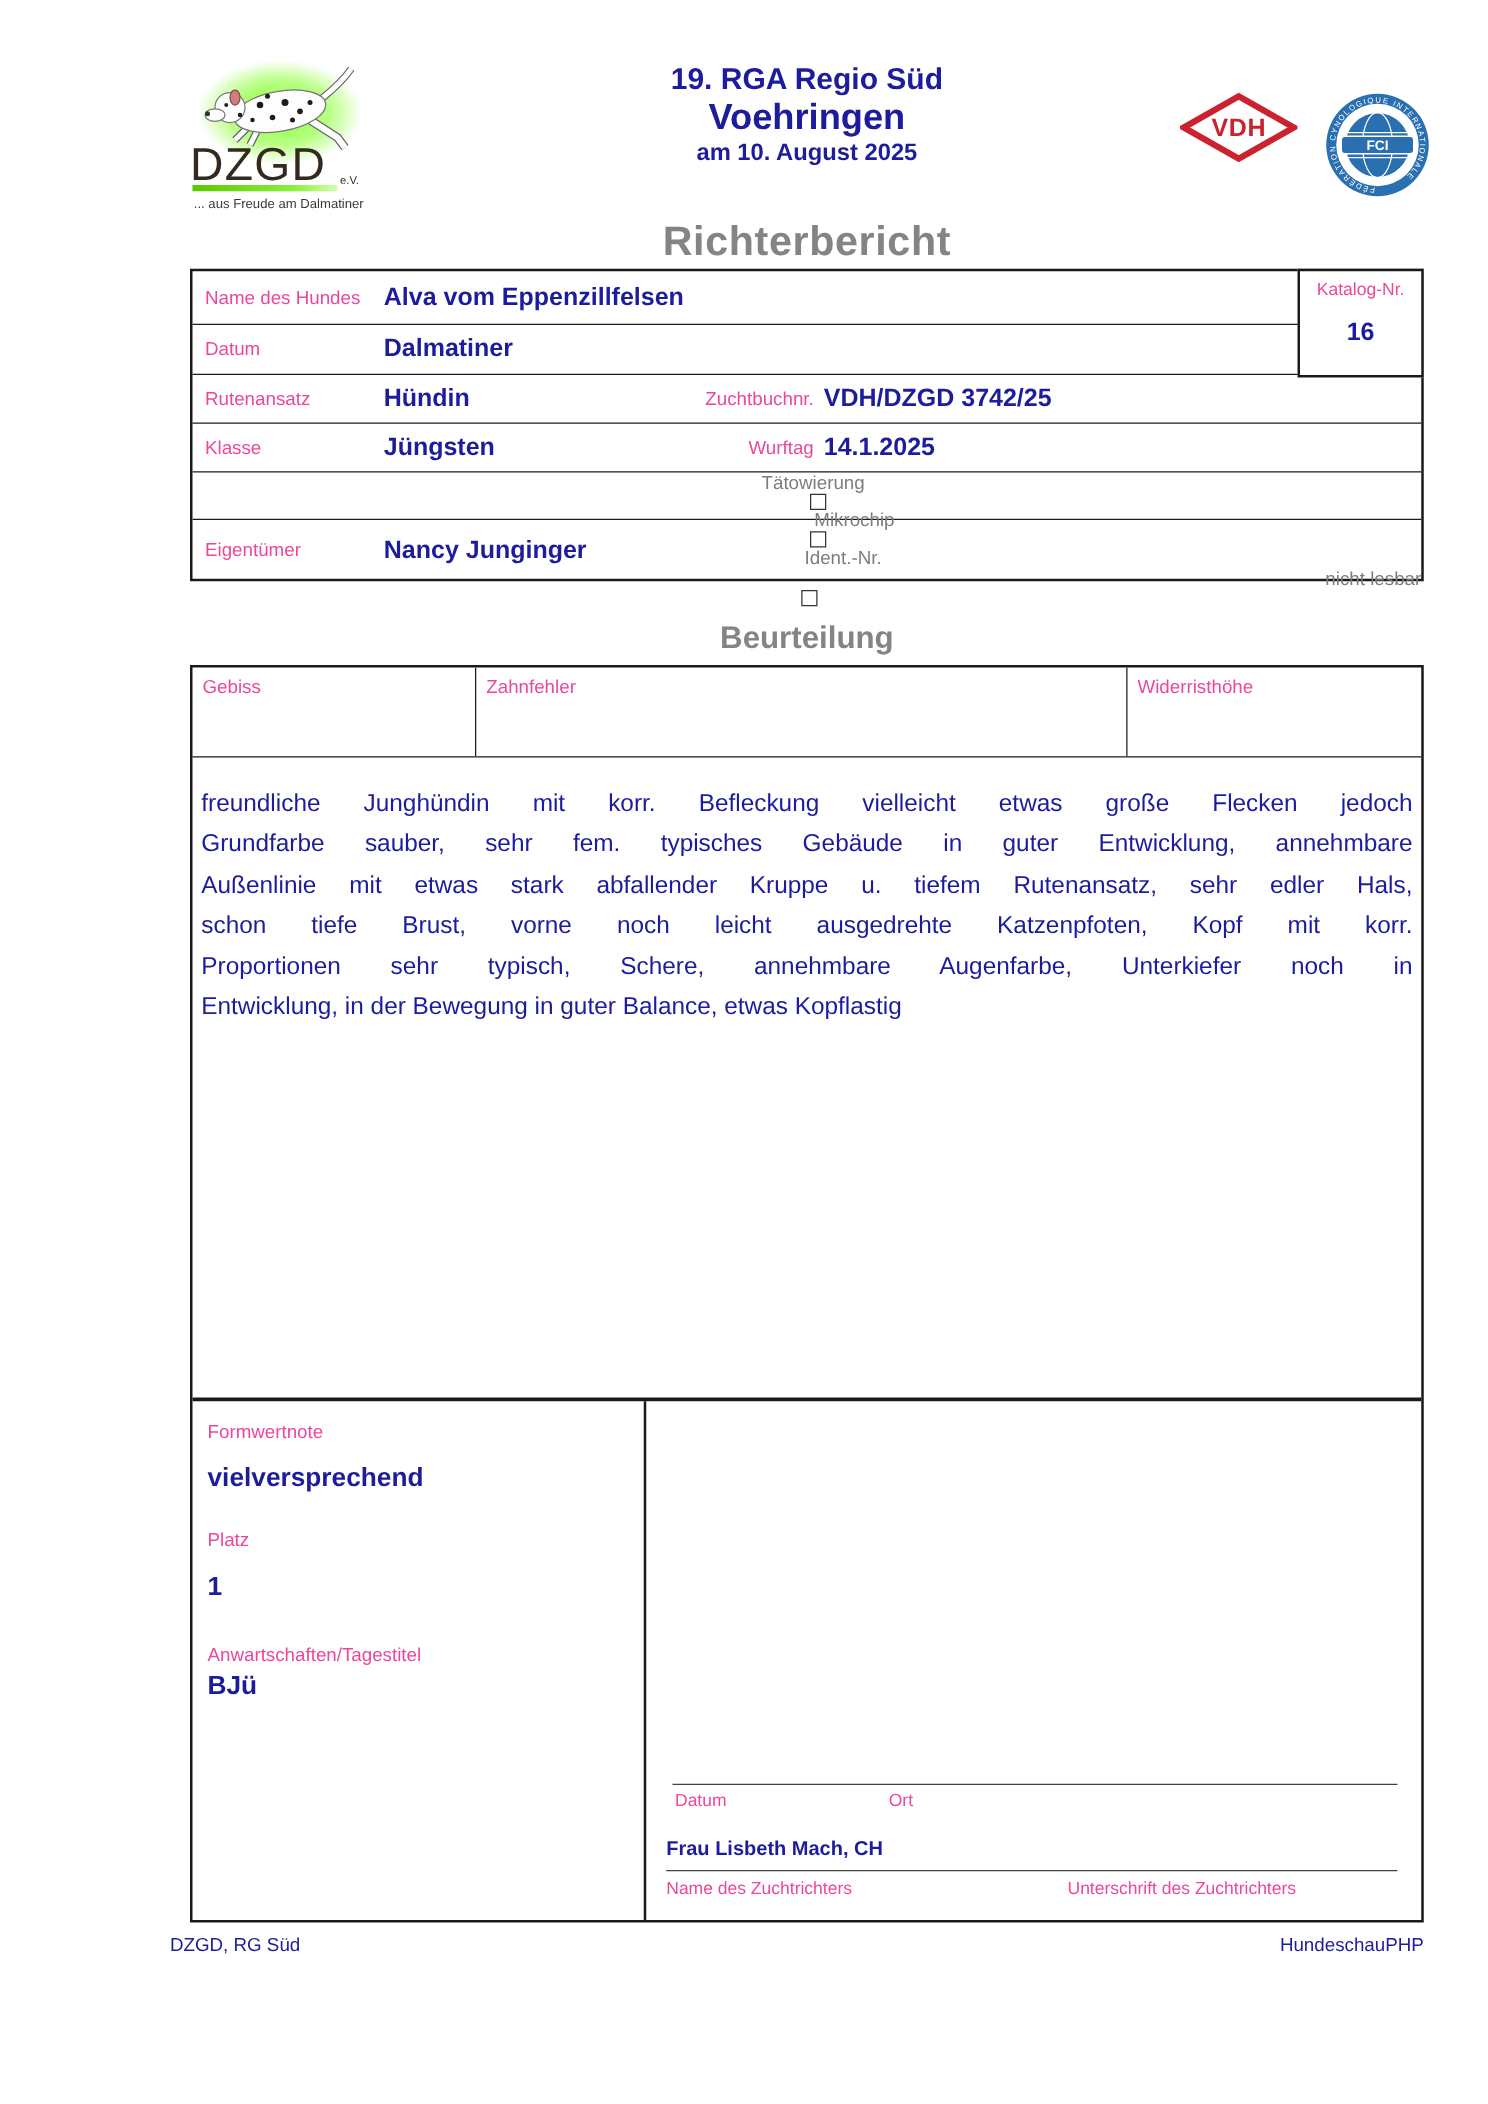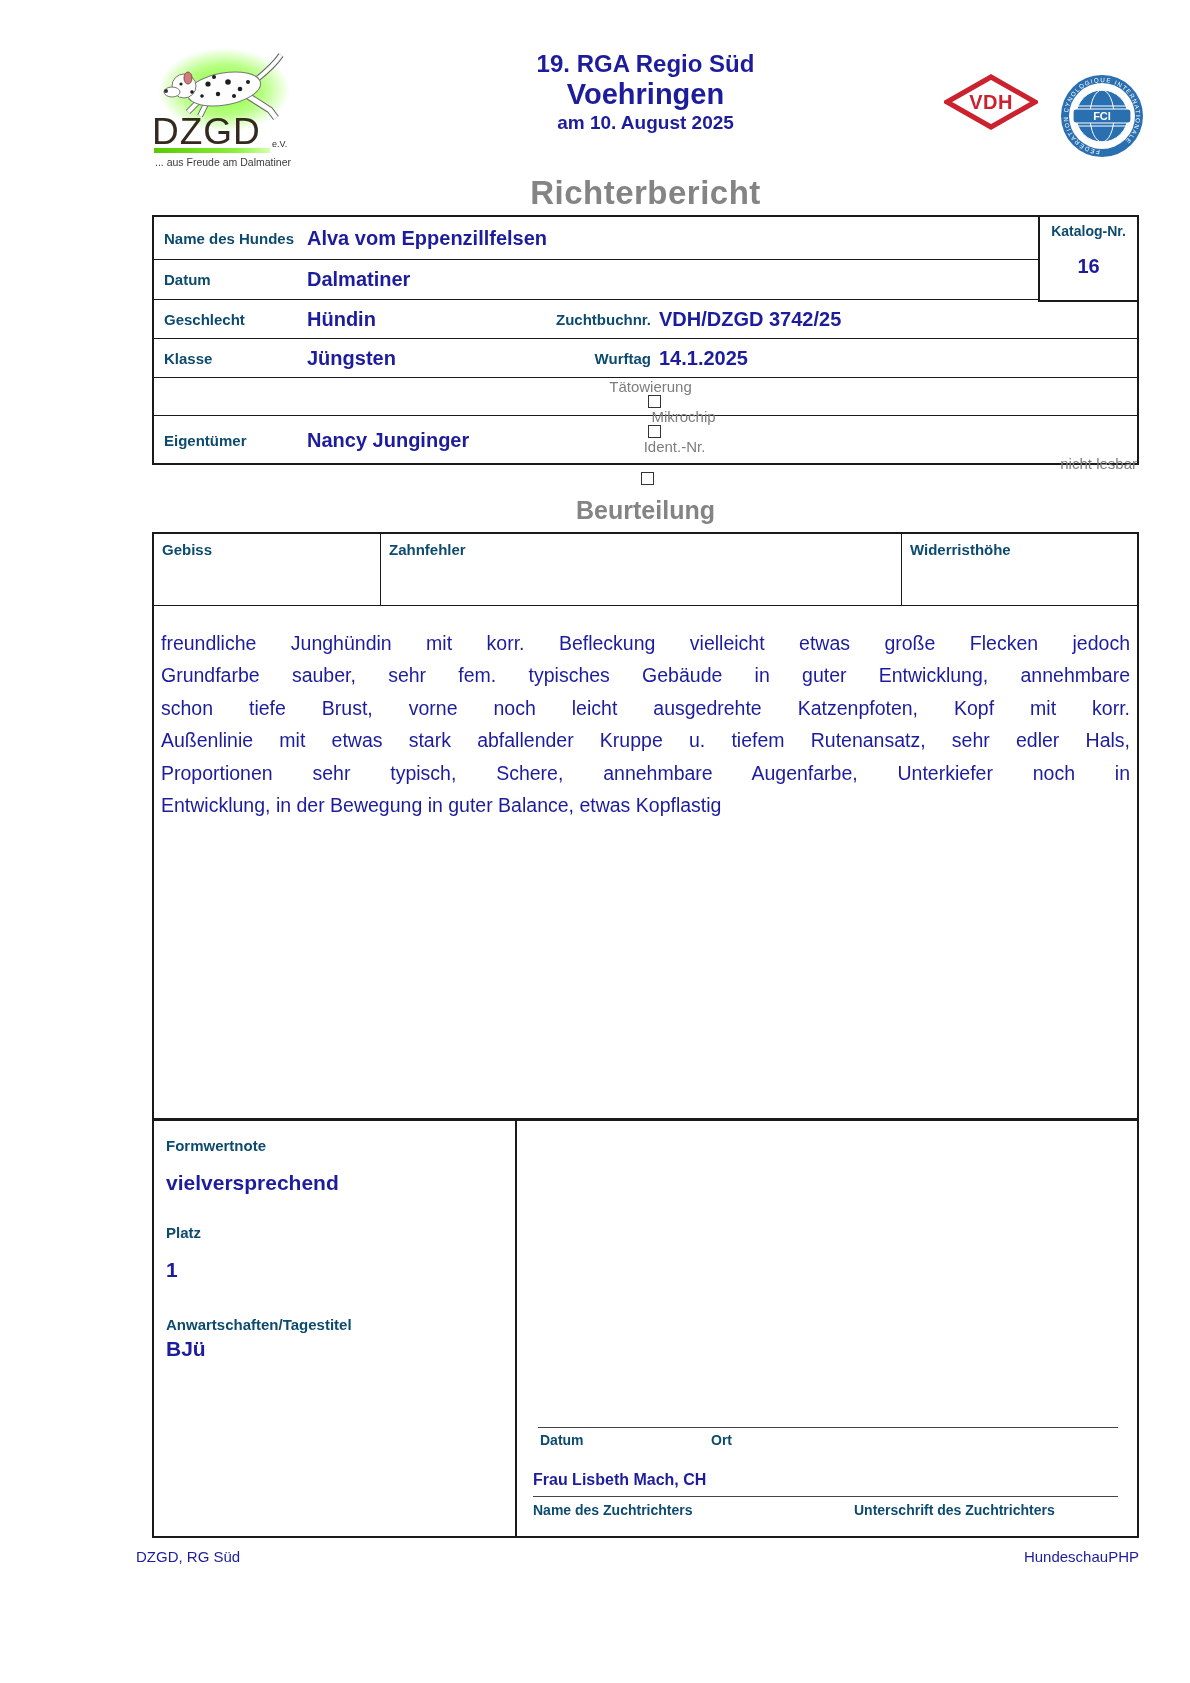--- a/index.html
+++ b/index.html
@@ -17,21 +17,21 @@
 
   .report-title{position:absolute;left:152px;top:174px;width:987px;text-align:center;
     color:#848484;font-size:33px;font-weight:bold;letter-spacing:.5px;}
 
   
   .id-table{position:absolute;left:152px;top:215px;width:987px;height:250px;
     border:2px solid #1a1a1a;box-sizing:border-box;}
   .id-row{position:relative;box-sizing:border-box;border-bottom:1px solid #1a1a1a;
     display:flex;align-items:center;}
   .id-row.last{border-bottom:none;}
-  .lbl{color:#0c4a6e;font-size:15px;font-weight:bold;}
+  .lbl{color:#ec4899;font-size:15px;}
   .val{color:#1c1c9c;font-size:20px;font-weight:bold;}
   .id-row .lbl.col1{position:absolute;left:10px;}
   .id-row .val.col2{position:absolute;left:153px;}
   .id-row .lbl.mid{position:absolute;left:347px;width:150px;text-align:right;}
   .id-row .val.mid2{position:absolute;left:505px;}
   .katalog-box{position:absolute;right:-2px;top:-2px;width:101px;height:87px;
     border:2px solid #1a1a1a;box-sizing:border-box;background:#fff;text-align:center;}
   .katalog-box .lbl{display:block;margin-top:6px;font-size:14px;}
   .katalog-box .val{display:block;font-size:20px;margin-top:16px;}
   .checkbox{display:inline-block;width:13px;height:13px;border:1.5px solid #333;
@@ -175,21 +175,21 @@
   <div class="id-table">
     <div class="id-row" style="height:43px;">
       <span class="lbl col1">Name des Hundes</span>
       <span class="val col2">Alva vom Eppenzillfelsen</span>
     </div>
     <div class="id-row" style="height:40px;">
       <span class="lbl col1">Datum</span>
       <span class="val col2">Dalmatiner</span>
     </div>
     <div class="id-row" style="height:39px;">
-      <span class="lbl col1">Geschlecht</span>
+      <span class="lbl col1">Rutenansatz</span>
       <span class="val col2">Hündin</span>
       <span class="lbl mid">Zuchtbuchnr.</span>
       <span class="val mid2">VDH/DZGD 3742/25</span>
     </div>
     <div class="id-row" style="height:39px;">
       <span class="lbl col1">Klasse</span>
       <span class="val col2">Jüngsten</span>
       <span class="lbl mid">Wurftag</span>
       <span class="val mid2">14.1.2025</span>
     </div>
@@ -223,22 +223,22 @@
         <span class="lbl">Zahnfehler</span>
       </div>
       <div class="bite-cell bite-c3">
         <span class="lbl">Widerristhöhe</span>
       </div>
     </div>
 
     <div class="judge-text">
       <div class="judge-line">freundliche Junghündin mit korr. Befleckung vielleicht etwas große Flecken jedoch</div>
       <div class="judge-line">Grundfarbe sauber, sehr fem. typisches Gebäude in guter Entwicklung, annehmbare</div>
+      <div class="judge-line">Außenlinie mit etwas stark abfallender Kruppe u. tiefem Rutenansatz, sehr edler Hals,</div>
       <div class="judge-line">schon tiefe Brust, vorne noch leicht ausgedrehte Katzenpfoten, Kopf mit korr.</div>
-      <div class="judge-line">Außenlinie mit etwas stark abfallender Kruppe u. tiefem Rutenansatz, sehr edler Hals,</div>
       <div class="judge-line">Proportionen sehr typisch, Schere, annehmbare Augenfarbe, Unterkiefer noch in</div>
       <div class="judge-line last">Entwicklung, in der Bewegung in guter Balance, etwas Kopflastig</div>
     </div>
 
     <div class="thick-divider"></div>
 
     <div class="result-row">
       <div class="result-left">
         <span class="lbl">Formwertnote</span>
         <span class="val v-form">vielversprechend</span>

